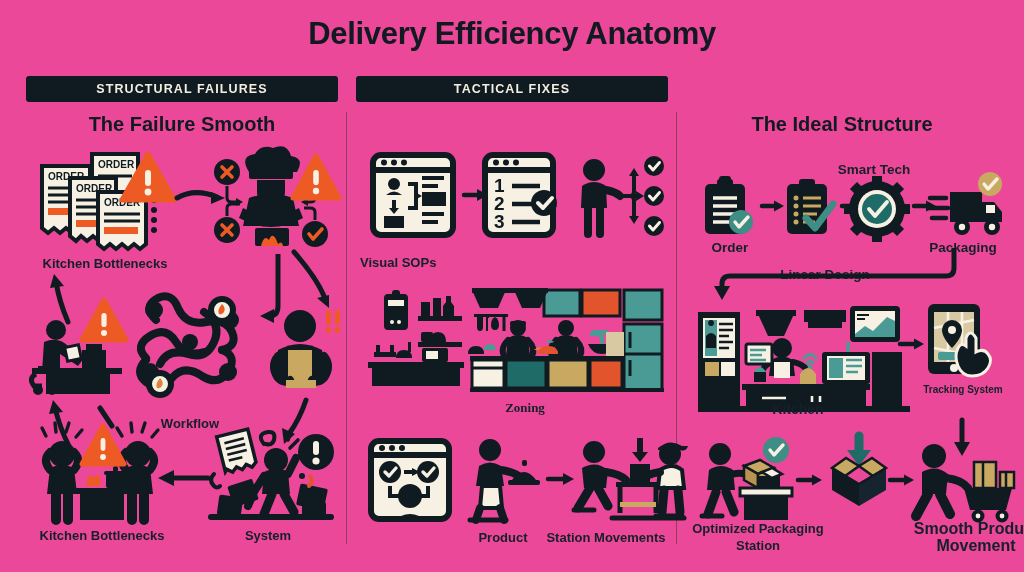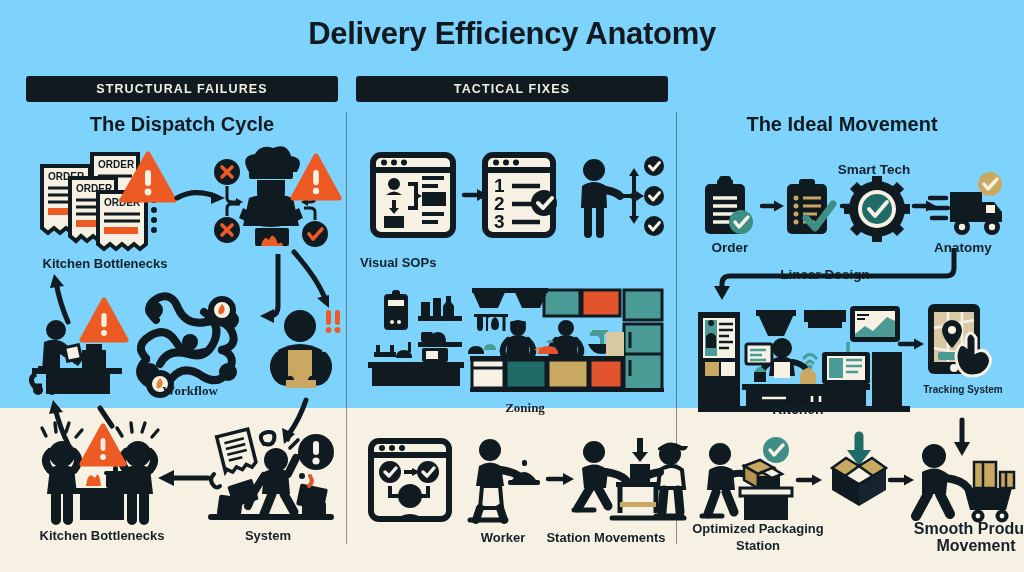--- a/index.html
+++ b/index.html
@@ -4,22 +4,22 @@
 <style>
   * { box-sizing: border-box; margin: 0; padding: 0; }
   html, body {
     width: 1024px; height: 572px;
     background: #F6F1E3;
     font-family: "Liberation Sans", sans-serif;
     overflow: hidden;
   }
   .canvas {
     position: relative;
-    width: 1024px; height: 408px;
-    background: #7dd3fc;
+    width: 1024px; height: 572px;
+    background: #ec4899;
   }
 
   
   .title {
     position: absolute;
     top: 16px; left: 0; width: 1024px;
     text-align: center;
     font-size: 31px;
     font-weight: bold;
     letter-spacing: -0.3px;
@@ -90,22 +90,22 @@
 
   <div class="title">Delivery Efficiency Anatomy</div>
 
   <div class="bar bar-left">
     <span>STRUCTURAL FAILURES</span>
   </div>
   <div class="bar bar-mid">
     <span>TACTICAL FIXES</span>
   </div>
 
-  <div class="subtitle sub-left">The Dispatch Cycle</div>
-  <div class="subtitle sub-right">The Ideal Movement</div>
+  <div class="subtitle sub-left">The Failure Smooth</div>
+  <div class="subtitle sub-right">The Ideal Structure</div>
 
   <div class="divider div-1"></div>
   <div class="divider div-2"></div>
 
   <div class="ico" style="left:30px; top:146px;">
     <svg width="150" height="105" viewBox="0 0 150 105">
       <g fill="#F6F1E3" stroke="#101A21" stroke-width="4">
         <path d="M12 20 h48 v62 l-6 5 -6 -5 -6 5 -6 -5 -6 5 -6 -5 -6 5 -6 -5z"></path>
       </g>
       <g fill="#101A21">
@@ -235,21 +235,21 @@
         <circle cx="16" cy="80" r="9"></circle>
           <circle cx="94" cy="80" r="9"></circle>
         <circle cx="56" cy="50" r="8"></circle>
       </g>
       <circle cx="88" cy="18" r="11" fill="#F6F1E3" stroke="#101A21" stroke-width="6"></circle>
       <path d="M88 12 q4 4 2 8 q-2 3 -5 2 q-2 -4 3 -10z" fill="#EE5A24"></path>
       <circle cx="26" cy="92" r="11" fill="#F6F1E3" stroke="#101A21" stroke-width="6"></circle>
       <path d="M26 86 q4 4 2 8 q-2 3 -5 2 q-2 -4 3 -10z" fill="#E2833A"></path>
     </svg>
   </div>
-  <div class="cap" style="left:125px; top:383px; width:130px;font-family:Liberation Serif, serif;">Workflow</div>
+  <div class="cap" style="left:125px; top:416px; width:130px;">Workflow</div>
 
   <div class="ico" style="left:30px; top:318px;">
     <svg width="98" height="78" viewBox="0 0 98 78">
       <circle cx="26" cy="12" r="10" fill="#101A21"></circle>
       <path d="M14 24 q14 -6 24 4 l16 12 l-6 8 l-18 -12 v18 h-18z" fill="#101A21"></path>
       <path d="M8 48 h18 v8 h-18z" fill="#101A21"></path>
       <path d="M6 56 q-8 4 -2 12 h8" stroke="#101A21" stroke-width="5" fill="none"></path>
       <circle cx="8" cy="72" r="5" fill="#101A21"></circle>
       <circle cx="22" cy="72" r="5" fill="#101A21"></circle>
       <rect x="2" y="50" width="90" height="6" fill="#101A21"></rect>
@@ -601,21 +601,21 @@
       <path d="M11 30 q11 -7 22 0 l3 20 h-28z" fill="#101A21"></path>
       <path d="M14 50 h18 l2 22 h-22z" fill="#F6F1E3" stroke="#101A21" stroke-width="4"></path>
       <path d="M12 72 l-4 12M32 72 l4 12" stroke="#101A21" stroke-width="8" stroke-linecap="round"></path>
       <path d="M2 84 h36" stroke="#101A21" stroke-width="5" stroke-linecap="round"></path>
       <path d="M33 34 q14 2 20 8" stroke="#101A21" stroke-width="8" fill="none" stroke-linecap="round"></path>
       <rect x="40" y="44" width="32" height="5" rx="2" fill="#101A21"></rect>
       <path d="M44 44 q12 -16 24 0z" fill="#101A21"></path>
       <rect x="54" y="24" width="5" height="6" rx="2" fill="#101A21"></rect>
     </svg>
   </div>
-  <div class="cap" style="left:458px; top:530px; width:90px;">Worker</div>
+  <div class="cap" style="left:458px; top:530px; width:90px;">Product</div>
 
   <div class="ico" style="left:546px; top:470px;">
     <svg width="30" height="18" viewBox="0 0 30 18">
       <path d="M2 9 h18" stroke="#101A21" stroke-width="4.5" stroke-linecap="round"></path>
       <path d="M28 9 l-11 -6 v12z" fill="#101A21"></path>
     </svg>
   </div>
 
   <div class="ico" style="left:572px; top:432px;">
     <svg width="112" height="92" viewBox="0 0 112 92">
@@ -731,21 +731,21 @@
       <path d="M54 20 h12 l8 10 v10 h-20z" fill="#101A21"></path>
       <rect x="58" y="23" width="9" height="8" fill="#F6F1E3"></rect>
       <circle cx="34" cy="45" r="8" fill="#101A21"></circle>
         <circle cx="34" cy="45" r="3.2" fill="#F6F1E3"></circle>
       <circle cx="64" cy="45" r="8" fill="#101A21"></circle>
         <circle cx="64" cy="45" r="3.2" fill="#F6F1E3"></circle>
       <circle cx="62" cy="2" r="12" fill="#C9A961"></circle>
       <path d="M56 2 l4 5 l9 -10" stroke="#F6F1E3" stroke-width="3.4" fill="none" stroke-linecap="round" stroke-linejoin="round"></path>
     </svg>
   </div>
-  <div class="cap" style="left:918px; top:240px; width:90px; font-size:13.5px;">Anatomy</div>
+  <div class="cap" style="left:918px; top:240px; width:90px; font-size:13.5px;">Packaging</div>
 
   <div class="cap" style="left:745px; top:267px; width:160px; font-size:13.5px;">Linear Design</div>
   <div class="ico" style="left:700px; top:248px;">
     <svg width="258" height="54" viewBox="0 0 258 54">
       <path d="M254 0 v20 q0 8 -8 8 H30 q-8 0 -8 8 v10" stroke="#101A21" stroke-width="5" fill="none"></path>
       <path d="M22 52 l-8 -14 h16z" fill="#101A21"></path>
     </svg>
   </div>
 
   <div class="ico" style="left:696px; top:296px;">

